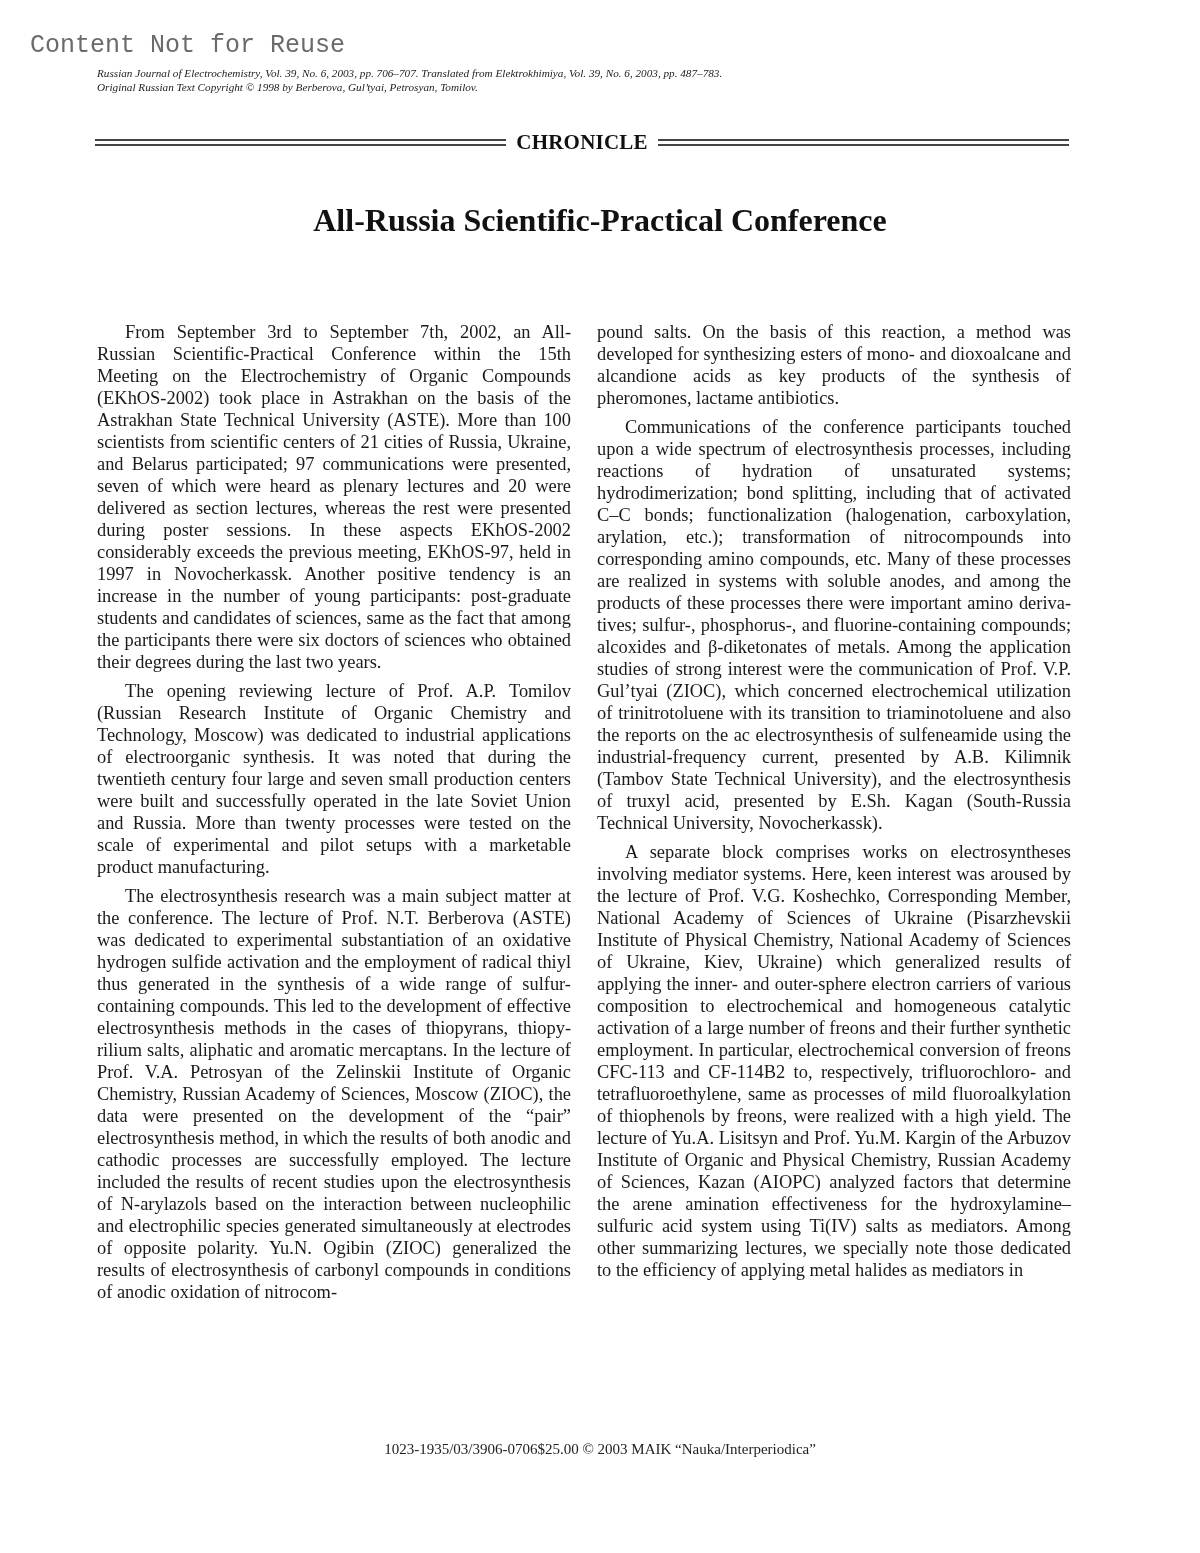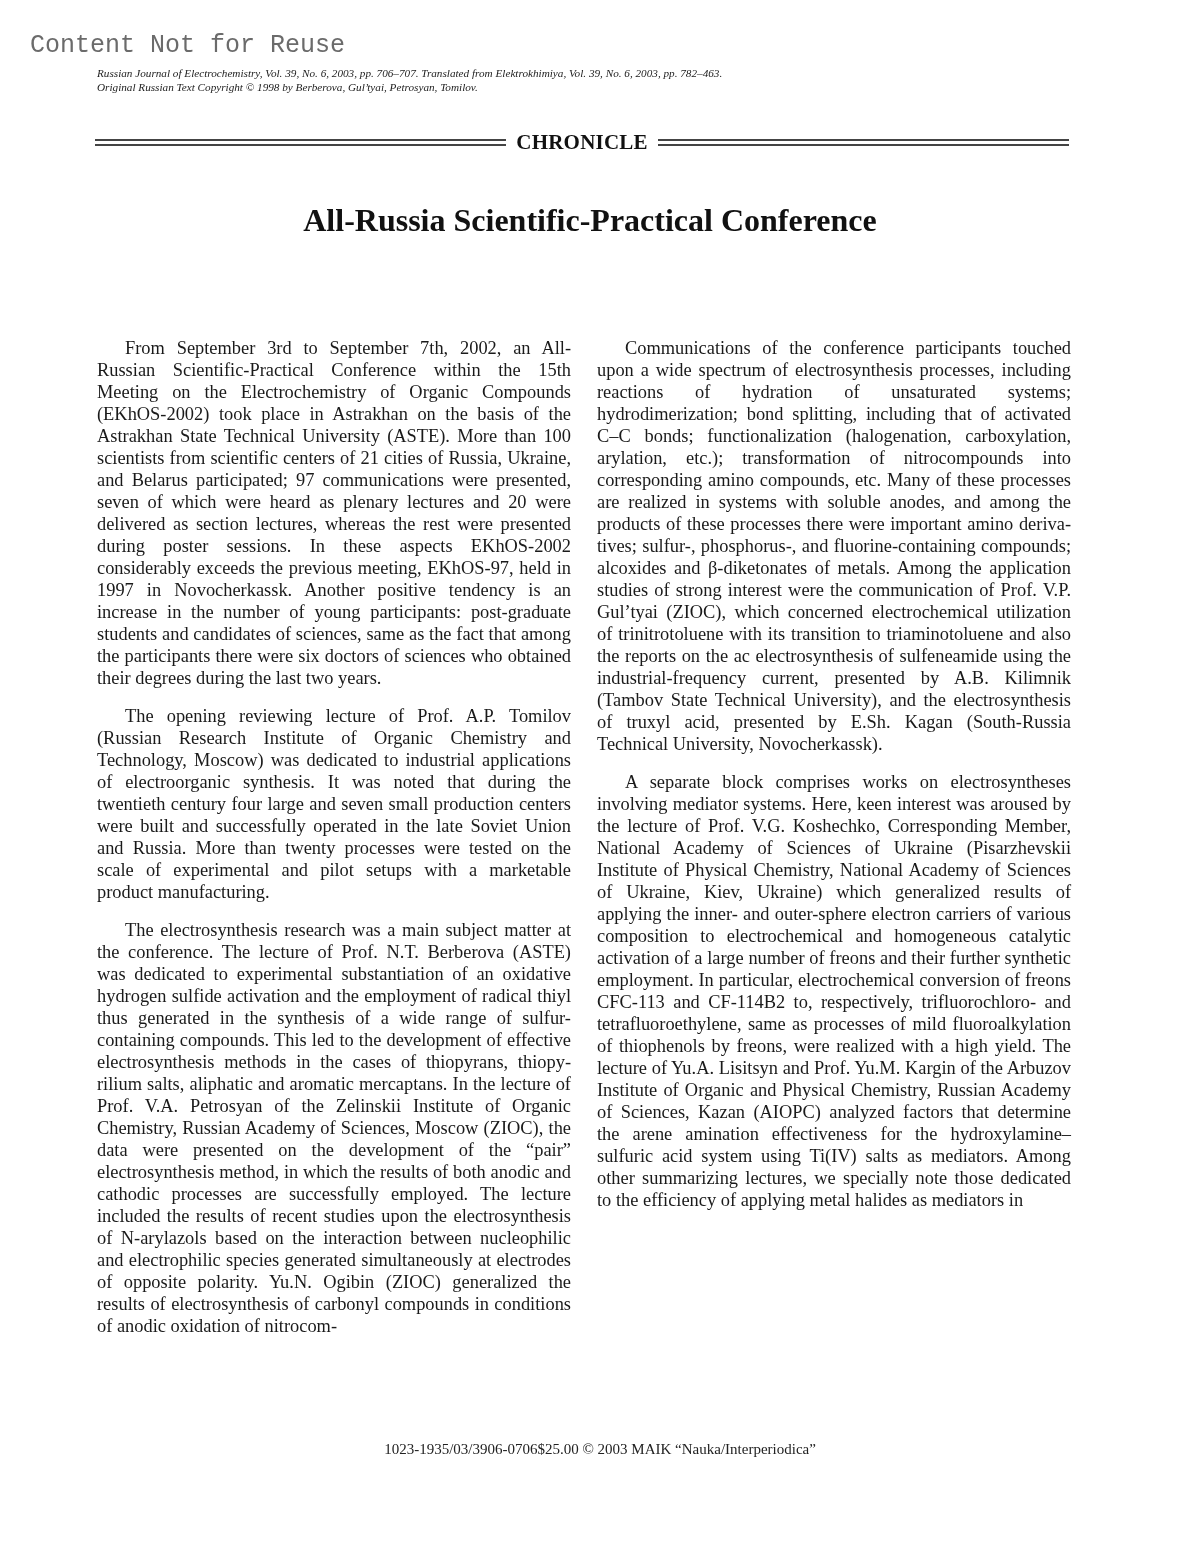--- a/index.html
+++ b/index.html
@@ -17,61 +17,62 @@
     display: flex; align-items: center;
   }
   .section-bar .rule {
     flex: 1; height: 3px; border-top: 2px solid #444; border-bottom: 2px solid #444;
   }
   .section-bar .label {
     font-family: "Liberation Serif", serif; font-weight: bold; font-size: 21px;
     padding: 0 10px; letter-spacing: 0.2px; color: #111;
   }
   .title {
-    position: absolute; left: 50px; top: 200px; width: 1080px; text-align: center;
+    position: absolute; left: 60px; top: 200px; width: 1080px; text-align: center;
     font-family: "Liberation Serif", serif; font-weight: bold; font-size: 32px; line-height: 40px; color: #111;
   }
   .col {
     position: absolute; top: 321px; width: 474px;
     font-family: "Liberation Serif", serif; font-size: 18.4px; line-height: 22px;
     text-align: justify; hyphens: manual; color: #1a1a1a;
   }
   .col.left { left: 97px; }
   .col.right { left: 597px; }
-  .col p { margin: 16px 0 7px 0; text-indent: 28px; }
+  .col p { margin: 0 0 7px 0; text-indent: 28px; }
   .col p.cont { text-indent: 0; }
   .footer {
     position: absolute; left: 0; top: 1440px; width: 1200px; text-align: center;
     font-family: Liberation Serif, serif; font-size: 15px; line-height: 18px; color: #222;
   }
 </style>
 </head>
 <body>
 
 <div class="watermark">Content Not for Reuse</div>
 
 <div class="citation">
-  <div>Russian Journal of Electrochemistry, Vol. 39, No. 6, 2003, pp. 706–707. Translated from Elektrokhimiya, Vol. 39, No. 6, 2003, pp. 782–463.</div>
+  <div>Russian Journal of Electrochemistry, Vol. 39, No. 6, 2003, pp. 706–707. Translated from Elektrokhimiya, Vol. 39, No. 6, 2003, pp. 487–783.</div>
   <div>Original Russian Text Copyright © 1998 by Berberova, Gul’tyai, Petrosyan, Tomilov.</div>
 </div>
 
 <div class="section-bar">
   <div class="rule"></div>
   <div class="label">CHRONICLE</div>
   <div class="rule"></div>
 </div>
 
 <h1 class="title" style="margin:0;">
   <div>All-Russia Scientific-Practical Conference</div>
 </h1>
 
 <div class="col left">
   <p>From September 3rd to September 7th, 2002, an All-Russian Scientific-Practical Conference within the 15th Meeting on the Electrochemistry of Organic Com­pounds (EKhOS-2002) took place in Astrakhan on the basis of the Astrakhan State Technical University (ASTE). More than 100 scientists from scientific cen­ters of 21 cities of Russia, Ukraine, and Belarus partic­ipated; 97 communications were presented, seven of which were heard as plenary lectures and 20 were delivered as section lectures, whereas the rest were pre­sented during poster sessions. In these aspects EKhOS-2002 considerably exceeds the previous meet­ing, EKhOS-97, held in 1997 in Novocherkassk. Another positive tendency is an increase in the number of young participants: post-graduate students and can­didates of sciences, same as the fact that among the par­ticipants there were six doctors of sciences who obtained their degrees during the last two years.</p>
   <p>The opening reviewing lecture of Prof. A.P. Tomilov (Russian Research Institute of Organic Chemistry and Technology, Moscow) was dedicated to industrial applications of electroorganic synthesis. It was noted that during the twentieth century four large and seven small production centers were built and successfully operated in the late Soviet Union and Russia. More than twenty processes were tested on the scale of experi­mental and pilot setups with a marketable product man­ufacturing.</p>
   <p>The electrosynthesis research was a main subject matter at the conference. The lecture of Prof. N.T. Ber­berova (ASTE) was dedicated to experimental substan­tiation of an oxidative hydrogen sulfide activation and the employment of radical thiyl thus generated in the synthesis of a wide range of sulfur-containing com­pounds. This led to the development of effective elec­trosynthesis methods in the cases of thiopyrans, thiopy­rilium salts, aliphatic and aromatic mercaptans. In the lecture of Prof. V.A. Petrosyan of the Zelinskii Institute of Organic Chemistry, Russian Academy of Sciences, Moscow (ZIOC), the data were presented on the devel­opment of the “pair” electrosynthesis method, in which the results of both anodic and cathodic processes are successfully employed. The lecture included the results of recent studies upon the electrosynthesis of N-aryla­zols based on the interaction between nucleophilic and electrophilic species generated simultaneously at elec­trodes of opposite polarity. Yu.N. Ogibin (ZIOC) gener­alized the results of electrosynthesis of carbonyl com­pounds in conditions of anodic oxidation of nitrocom-</p>
 </div>
 
 <div class="col right">
+  <p class="cont">pound salts. On the basis of this reaction, a method was developed for synthesizing esters of mono- and dioxoalcane and alcandione acids as key products of the synthesis of pheromones, lactame antibiotics.</p>
   <p>Communications of the conference participants touched upon a wide spectrum of electrosynthesis pro­cesses, including reactions of hydration of unsaturated systems; hydrodimerization; bond splitting, including that of activated C–C bonds; functionalization (haloge­nation, carboxylation, arylation, etc.); transformation of nitrocompounds into corresponding amino com­pounds, etc. Many of these processes are realized in systems with soluble anodes, and among the products of these processes there were important amino deriva­tives; sulfur-, phosphorus-, and fluorine-containing compounds; alcoxides and β-diketonates of metals. Among the application studies of strong interest were the communication of Prof. V.P. Gul’tyai (ZIOC), which concerned electrochemical utilization of trinitro­toluene with its transition to triaminotoluene and also the reports on the ac electrosynthesis of sulfeneamide using the industrial-frequency current, presented by A.B. Kilimnik (Tambov State Technical University), and the electrosynthesis of truxyl acid, presented by E.Sh. Kagan (South-Russia Technical University, Novocherkassk).</p>
   <p>A separate block comprises works on electrosynthe­ses involving mediator systems. Here, keen interest was aroused by the lecture of Prof. V.G. Koshechko, Corre­sponding Member, National Academy of Sciences of Ukraine (Pisarzhevskii Institute of Physical Chemistry, National Academy of Sciences of Ukraine, Kiev, Ukraine) which generalized results of applying the inner- and outer-sphere electron carriers of various composition to electrochemical and homogeneous cat­alytic activation of a large number of freons and their further synthetic employment. In particular, electro­chemical conversion of freons CFC-113 and CF-114B2 to, respectively, trifluorochloro- and tetrafluoroethyl­ene, same as processes of mild fluoroalkylation of thiophenols by freons, were realized with a high yield. The lecture of Yu.A. Lisitsyn and Prof. Yu.M. Kargin of the Arbuzov Institute of Organic and Physical Chemis­try, Russian Academy of Sciences, Kazan (AIOPC) analyzed factors that determine the arene amination effectiveness for the hydroxylamine–sulfuric acid sys­tem using Ti(IV) salts as mediators. Among other sum­marizing lectures, we specially note those dedicated to the efficiency of applying metal halides as mediators in</p>
 </div>
 
 <div class="footer">1023-1935/03/3906-0706$25.00 © 2003 MAIK “Nauka/Interperiodica”</div>
 
 </body></html>

